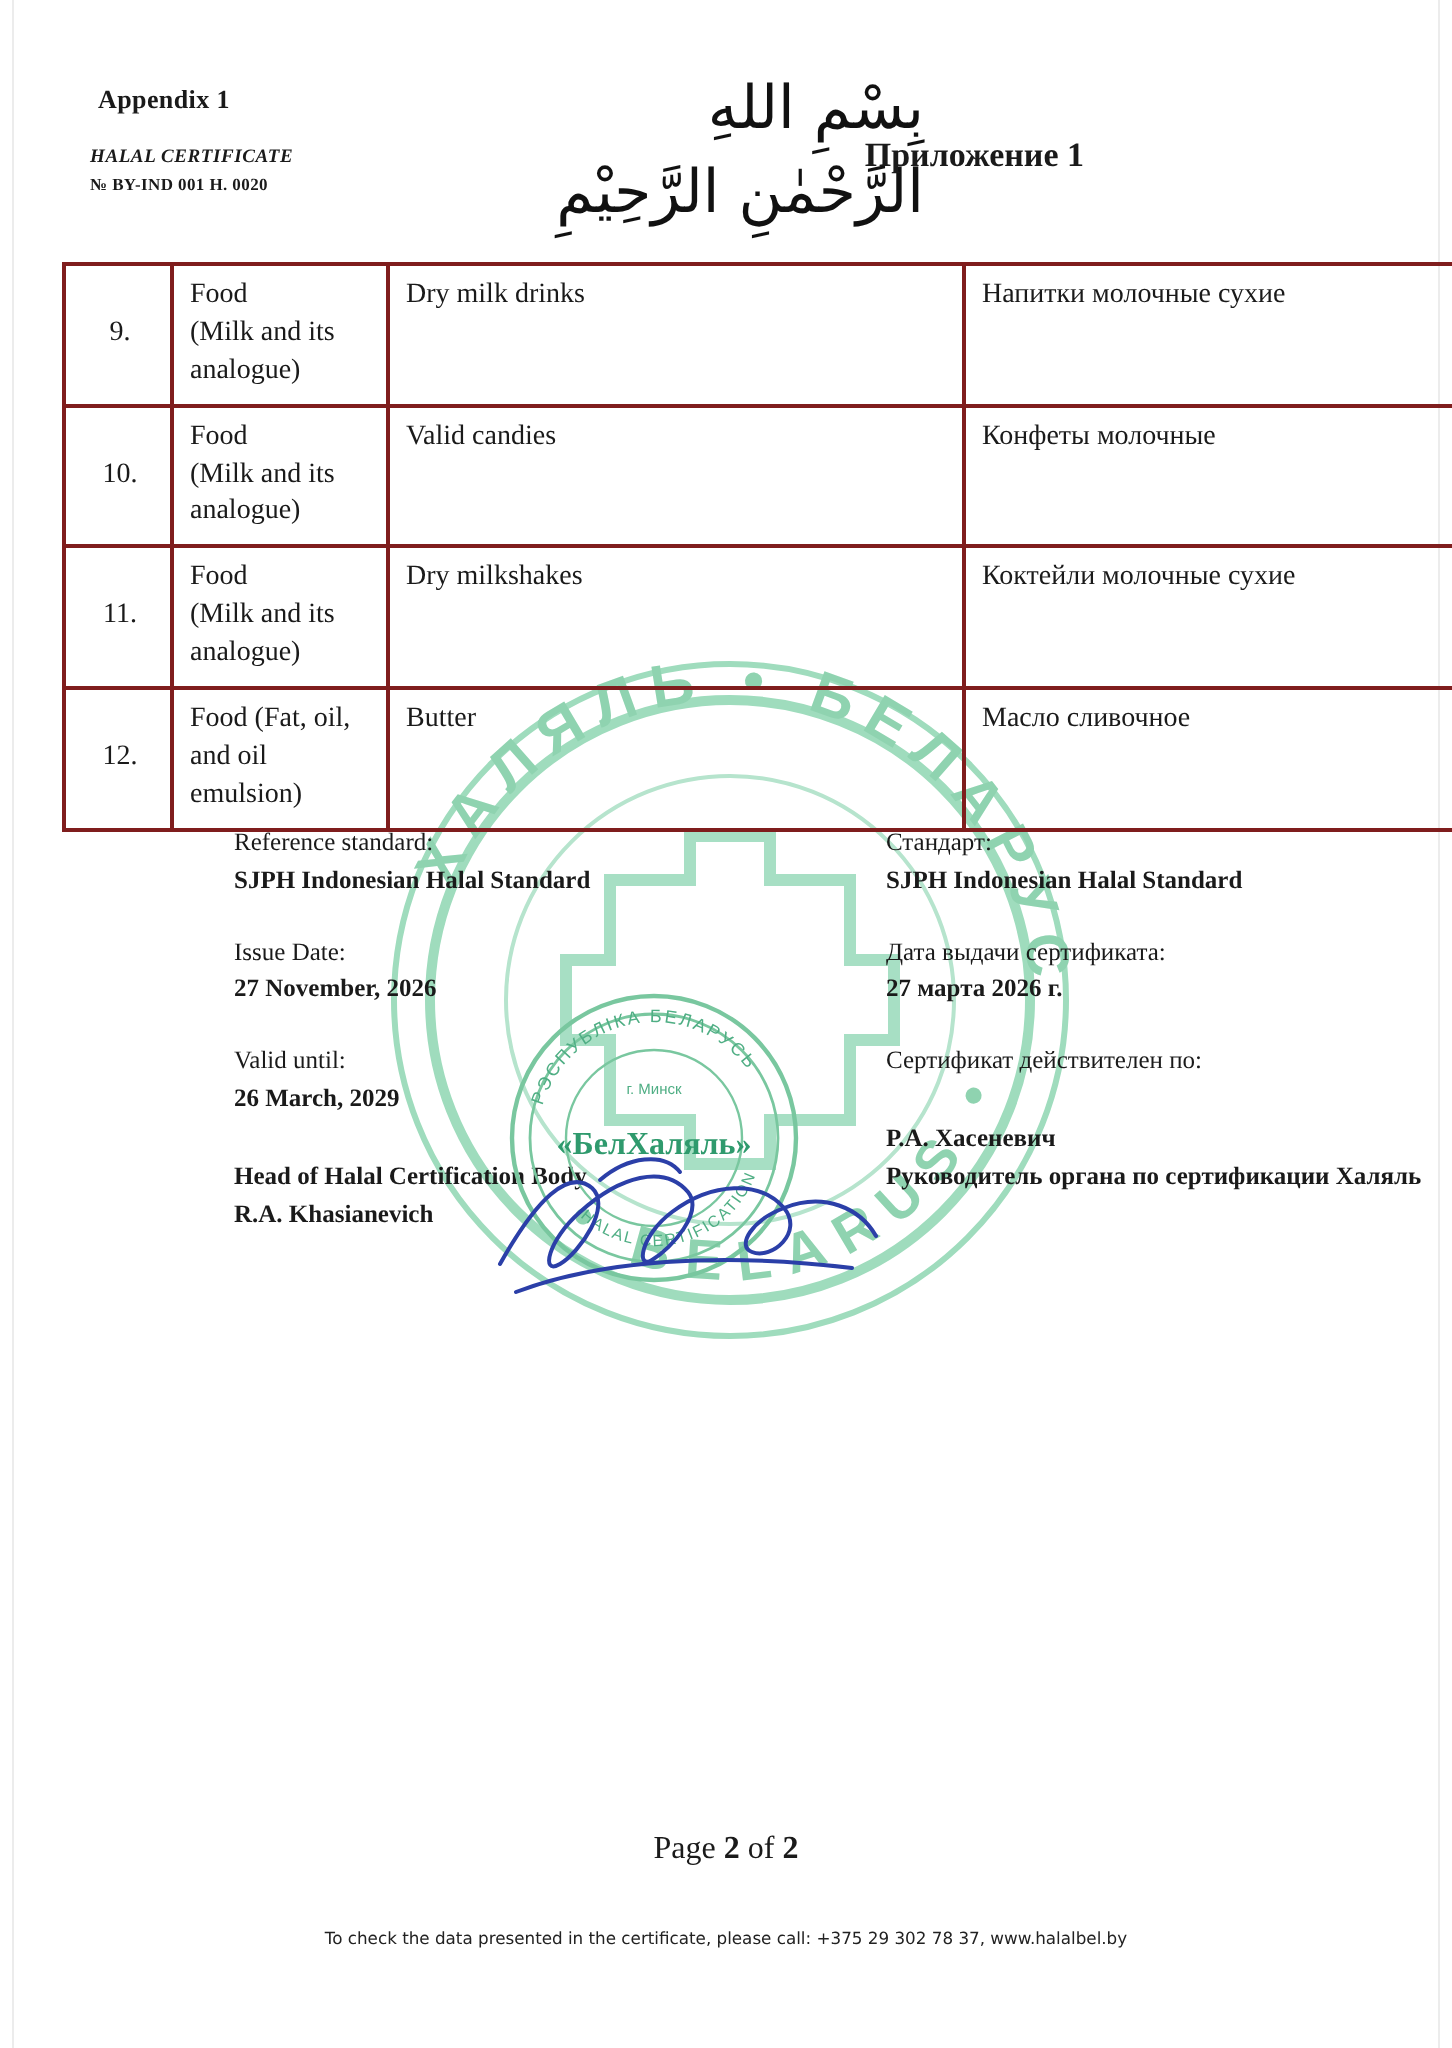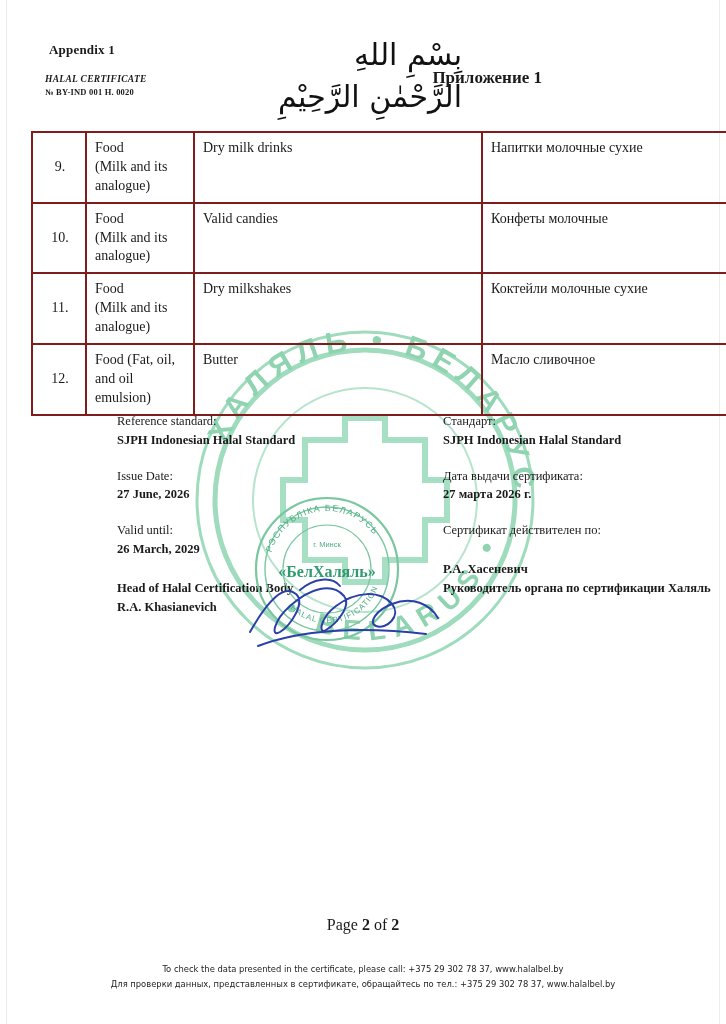--- a/index.html
+++ b/index.html
@@ -249,21 +249,21 @@
 
 <div class="details">
 
   <div class="col-en">
     <div class="blk">
       <div class="lbl">Reference standard:</div>
       <div class="val">SJPH Indonesian Halal Standard</div>
     </div>
     <div class="blk">
       <div class="lbl">Issue Date:</div>
-      <div class="val">27 June, 2026</div>
+      <div class="val">27 November, 2026</div>
     </div>
     <div class="blk">
       <div class="lbl">Valid until:</div>
       <div class="val">26 March, 2029</div>
     </div>
     <div class="signer">
       <div>Head of Halal Certification Body</div>
       <div>R.A. Khasianevich</div>
     </div>
   </div>
@@ -322,14 +322,13 @@
 
 <div class="page-num">
   <span>Page</span>
   <b>2</b>
   <span>of</span>
   <b>2</b>
 </div>
 
 <div class="footer-note">
   <div>To check the data presented in the certificate, please call: +375 29 302 78 37, www.halalbel.by</div>
-  <div>Для проверки данных, представленных в сертификате, обращайтесь по тел.: +375 29 302 78 37, www.halalbel.by</div>
 </div>
 
 </body></html>

